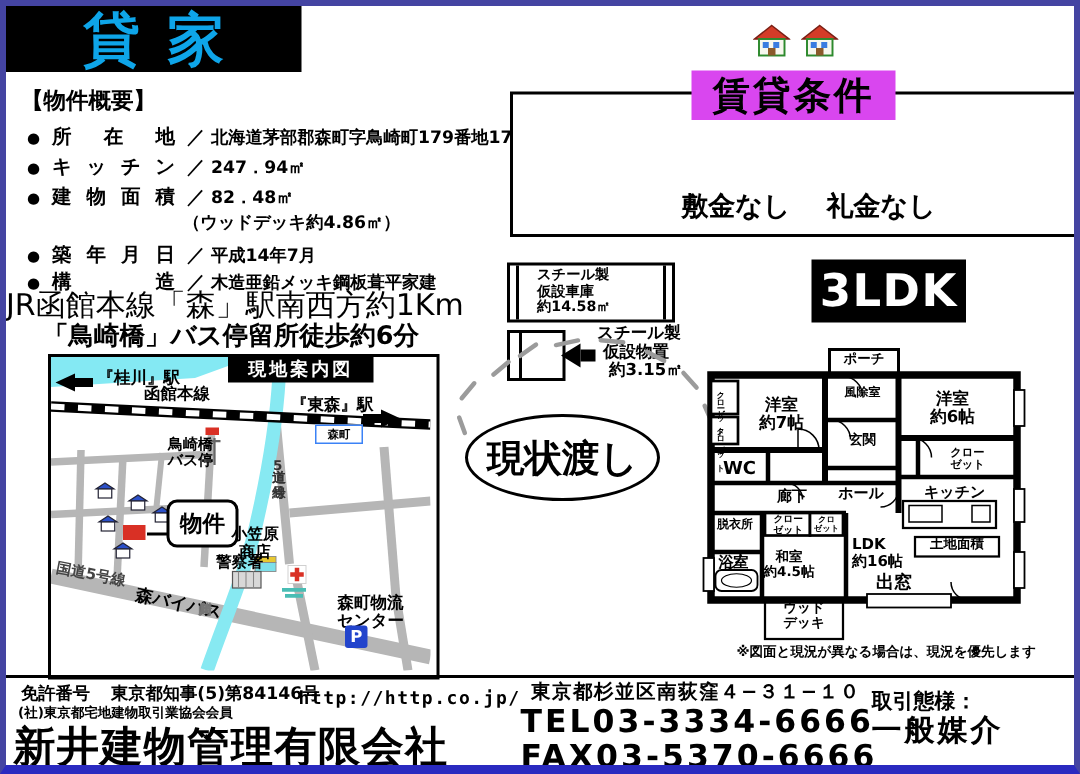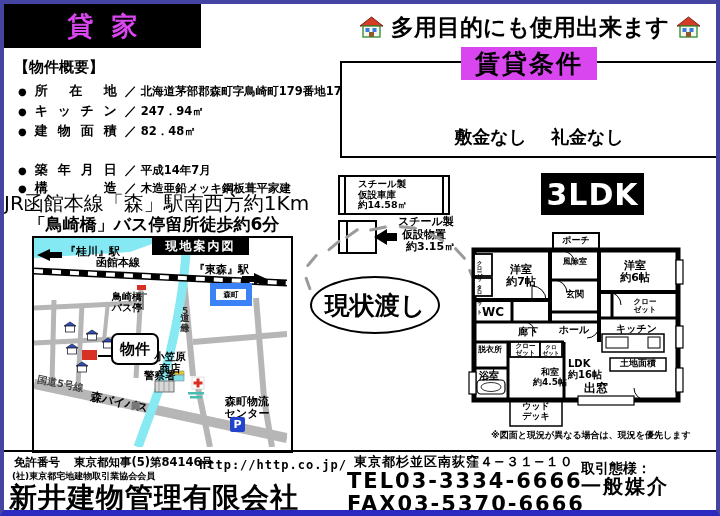--- a/index.html
+++ b/index.html
@@ -4,22 +4,22 @@
 <style>
   html,body{margin:0;padding:0;background:#e8e8e8;}
   .page{position:relative;width:720px;height:516px;background:#fff;box-sizing:border-box;
         border:4px solid #4444a2;border-bottom:6px solid #2a2ac0;overflow:hidden;
         font-family:"DejaVu Sans",sans-serif;color:#000;}
   .abs{position:absolute;}
   .lbl{position:absolute;font-weight:bold;line-height:1.12;white-space:nowrap;color:#000;}
   .ctr{text-align:center;}
   .vtext{writing-mode:vertical-rl;text-orientation:upright;}
   
-  .banner{left:0;top:0;width:197px;height:44px;background:#000;color:#d946ef;display:flex;
-          align-items:center;justify-content:center;font-size:26px;font-weight:bold;letter-spacing:18px;}
+  .banner{left:0;top:0;width:197px;height:44px;background:#000;color:#0ea5e9;display:flex;
+          align-items:center;justify-content:center;font-size:38px;font-weight:bold;letter-spacing:18px;}
   .banner span{padding-left:18px;}
   
   .tagline{left:336px;top:5px;width:380px;height:36px;display:flex;align-items:center;justify-content:center;gap:7px;}
   .tagline .txt{font-size:23px;font-weight:bold;}
   
   .rentbox{left:336px;top:57px;width:374px;height:93px;border:2px solid #000;}
   .rentbox .rtitle{position:absolute;top:-16px;left:50%;transform:translateX(-50%);background:#d946ef;
                    padding:0 14px;font-size:25px;font-weight:bold;letter-spacing:2px;}
   .rentline{position:absolute;top:22px;left:0;width:100%;text-align:center;font-weight:bold;}
   .rentline .rl{font-size:19px;}
@@ -87,21 +87,20 @@
   </div>
 
   <div class="abs tagline">
     <svg width="25" height="23" viewBox="0 0 25 23">
       <polygon points="12.5,1 24,10 1,10" fill="#d43c28" stroke="#7a1f14" stroke-width="1"></polygon>
       <rect x="4" y="10" width="17" height="11" fill="#f7f7ee" stroke="#2d8a2d" stroke-width="1.3"></rect>
       <rect x="6.5" y="12" width="4" height="4" fill="#3a7ce0"></rect>
       <rect x="13.5" y="12" width="4" height="4" fill="#3a7ce0"></rect>
       <rect x="10" y="16" width="5" height="5" fill="#8a5a2a"></rect>
     </svg>
-    <span class="txt">多用目的にも使用出来ます</span>
     <svg width="25" height="23" viewBox="0 0 25 23">
       <polygon points="12.5,1 24,10 1,10" fill="#d43c28" stroke="#7a1f14" stroke-width="1"></polygon>
       <rect x="4" y="10" width="17" height="11" fill="#f7f7ee" stroke="#2d8a2d" stroke-width="1.3"></rect>
       <rect x="6.5" y="12" width="4" height="4" fill="#3a7ce0"></rect>
       <rect x="13.5" y="12" width="4" height="4" fill="#3a7ce0"></rect>
       <rect x="10" y="16" width="5" height="5" fill="#8a5a2a"></rect>
     </svg>
   </div>
 
   <div class="abs rentbox">
@@ -122,20 +121,23 @@
     <span class="b">●</span>
     <span class="l">キッチン</span>
     <span class="s">／</span>
     <span class="v">247．94㎡</span>
   </div>
   <div class="ovrow" style="top:118px">
     <span class="b">●</span>
     <span class="l">建物面積</span>
     <span class="s">／</span>
     <span class="v">82．48㎡</span>
+  </div>
+  <div class="ovrow" style="top:137px;left:118px">
+    <span class="v">（ウッドデッキ約4.86㎡）</span>
   </div>
   <div class="ovrow" style="top:157px">
     <span class="b">●</span>
     <span class="l">築年月日</span>
     <span class="s">／</span>
     <span class="v">平成14年7月</span>
   </div>
   <div class="ovrow" style="top:175px">
     <span class="b">●</span>
     <span class="l">構造</span>
@@ -220,21 +222,21 @@
         <rect x="162.5" y="140.5" width="3" height="9" fill="#d93025"></rect>
         <rect x="159.5" y="143.5" width="9" height="3" fill="#d93025"></rect>
         <rect x="154" y="154" width="16" height="2.5" fill="#49bdb4"></rect>
         <rect x="156" y="158" width="12" height="2.5" fill="#49bdb4"></rect>
       </g>
     </svg>
     <div class="maptitle">現地案内図</div>
     <div class="lbl" style="left:31px;top:8px;font-size:11px">『桂川』駅</div>
     <div class="lbl" style="left:62px;top:19px;font-size:11px">函館本線</div>
     <div class="lbl" style="left:160px;top:26px;font-size:11px">『東森』駅</div>
-    <div class="lbl ctr" style="left:176px;top:45px;width:30px;height:11px;background:#fff;border:6px solid #3b82f6;font-size:7.5px;line-height:11px">森町</div>
+    <div class="lbl ctr" style="left:176px;top:45px;width:30px;height:11px;background:#fff;border:1px solid #3b82f6;font-size:7.5px;line-height:11px">森町</div>
     <div class="lbl ctr" style="left:73px;top:53px;width:40px;font-size:10px">
       <div>鳥崎橋</div>
       <div>バス停</div>
     </div>
     <div class="lbl ctr" style="left:77px;top:95px;width:44px;height:28px;border:2.5px solid #000;border-radius:7px;background:#fff;font-size:15px;line-height:28px">物件</div>
     <div class="lbl ctr" style="left:116px;top:113px;width:40px;font-size:10.5px">
       <div>小笠原</div>
       <div>商店</div>
     </div>
     <div class="lbl" style="left:110px;top:132px;font-size:10.5px">警察署</div>
@@ -371,21 +373,21 @@
     </div>
     <div class="lbl ctr" style="left:108px;top:114px;width:22px;font-size:5.5px">
       <div>クロ</div>
       <div>ゼット</div>
     </div>
     <div class="lbl ctr" style="left:193px;top:68px;width:40px;font-size:7.5px">
       <div>クロー</div>
       <div>ゼット</div>
     </div>
     <div class="lbl" style="left:47px;top:140px;font-size:10px">浴室</div>
-    <div class="lbl ctr" style="left:94px;top:138px;width:48px;font-size:9px">
+    <div class="lbl ctr" style="left:70px;top:138px;width:48px;font-size:9px">
       <div>和室</div>
       <div>約4.5帖</div>
     </div>
     <div class="lbl" style="left:136px;top:128px;font-size:10px">
       <div>LDK</div>
       <div>約16帖</div>
     </div>
     <div class="lbl" style="left:184px;top:93px;font-size:10px">キッチン</div>
     <div class="lbl ctr" style="left:179px;top:129px;width:54px;font-size:9px">土地面積</div>
     <div class="lbl" style="left:152px;top:152px;font-size:12px">出窓</div>

